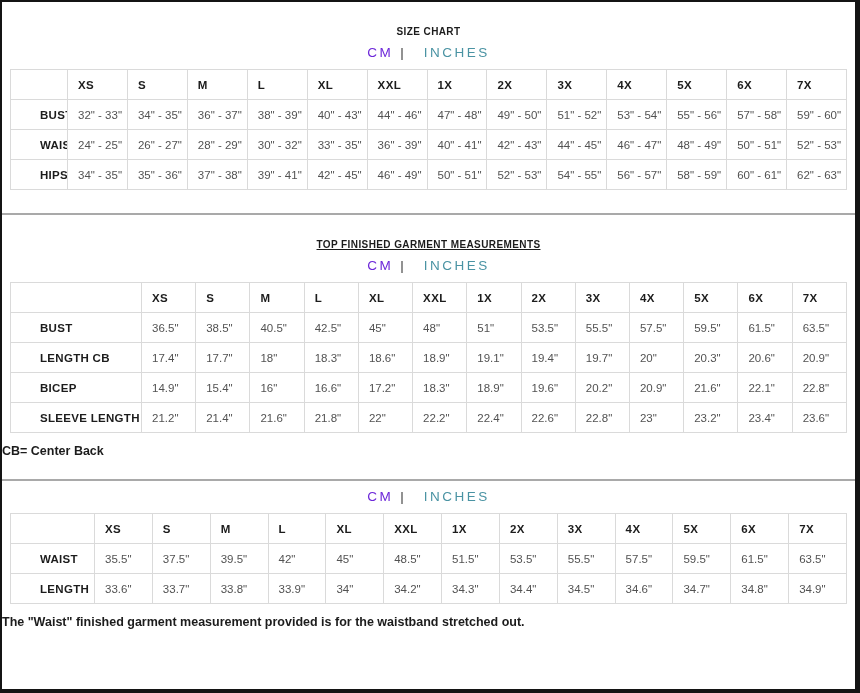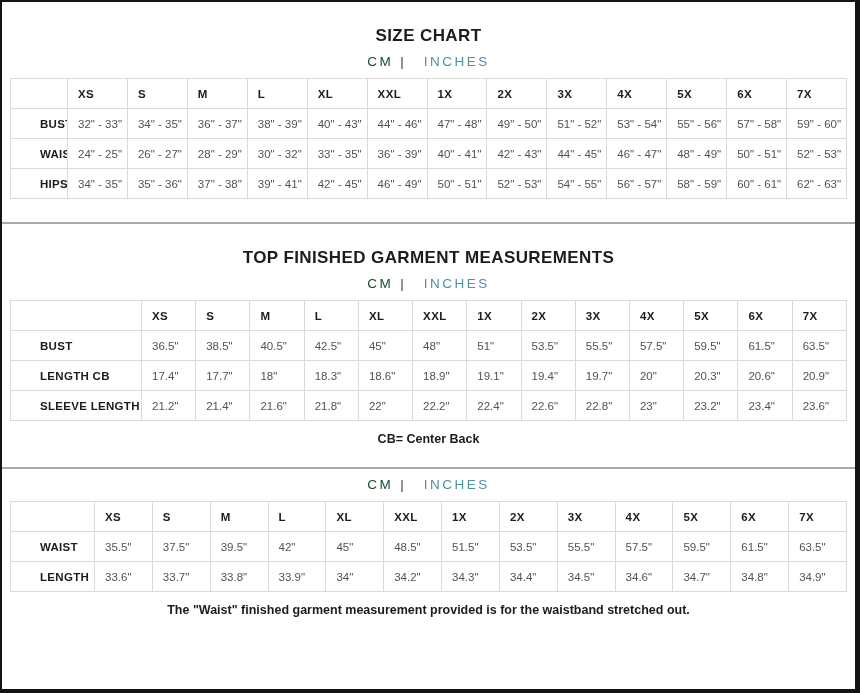--- a/index.html
+++ b/index.html
@@ -10,31 +10,31 @@
     border-top: 2px solid #141414;
     border-left: 2px solid #141414;
     border-right: 5px solid #141414;
     border-bottom: 4px solid #141414;
     font-family: "Liberation Sans", sans-serif;
     color: #1c1c1c;
     overflow: hidden;
   }
   .sec-title {
     margin: 0; text-align: center;
-    font-size: 17px; font-weight: bold;
+    font-size: 10px; font-weight: bold;
     letter-spacing: 0.4px; color: #1c1c1c;
   }
   .sec1 .sec-title { padding-top: 24px; }
   .units {
     text-align: center;
     font-size: 13.5px;
     letter-spacing: 2.5px;
     margin-top: 8px;
   }
-  .unit-cm { color: #14532d; cursor: pointer; }
+  .unit-cm { color: #6d28d9; cursor: pointer; }
   .unit-sep { color: #3a3a3a; padding: 0 7px; letter-spacing: 0; }
   .unit-inches { color: #4a93a3; cursor: pointer; margin-left: 13px; }
   .tablewrap { margin: 9px 8px 0 8px; }
   table {
     border-collapse: collapse;
     width: 100%;
     table-layout: fixed;
   }
   th, td {
     border: 1px solid #dadada;
@@ -52,24 +52,24 @@
   .t1 col.labelcol { width: 57px; }
   .t2 col.labelcol { width: 131px; }
   .t3 col.labelcol { width: 84px; }
   .divider {
     border: none;
     border-top: 2px solid #a9a9a9;
     margin: 0;
   }
   .div1 { margin-top: 23px; }
   .div2 { margin-top: 21px; }
-  .sec2 .sec-title { padding-top: 24px; }
+  .sec2 .sec-title { padding-top: 24px; text-decoration: underline; }
   .sec3 .sec-title { padding-top: 24px; }
   .note {
-    text-align: center;
+    text-align: left;
     font-size: 12.5px;
     font-weight: bold;
     color: #1c1c1c;
     margin-top: 11px;
   }
   .footer-note { margin-top: 11px; font-size: 12.5px; }
 </style>
 </head>
 <body>
 
@@ -240,20 +240,36 @@
               <td>18.9"</td>
               <td>19.1"</td>
               <td>19.4"</td>
               <td>19.7"</td>
               <td>20"</td>
               <td>20.3"</td>
               <td>20.6"</td>
               <td>20.9"</td>
             </tr>
             <tr>
+              <th>BICEP</th>
+              <td>14.9"</td>
+              <td>15.4"</td>
+              <td>16"</td>
+              <td>16.6"</td>
+              <td>17.2"</td>
+              <td>18.3"</td>
+              <td>18.9"</td>
+              <td>19.6"</td>
+              <td>20.2"</td>
+              <td>20.9"</td>
+              <td>21.6"</td>
+              <td>22.1"</td>
+              <td>22.8"</td>
+            </tr>
+            <tr>
               <th>SLEEVE LENGTH</th>
               <td>21.2"</td>
               <td>21.4"</td>
               <td>21.6"</td>
               <td>21.8"</td>
               <td>22"</td>
               <td>22.2"</td>
               <td>22.4"</td>
               <td>22.6"</td>
               <td>22.8"</td>

